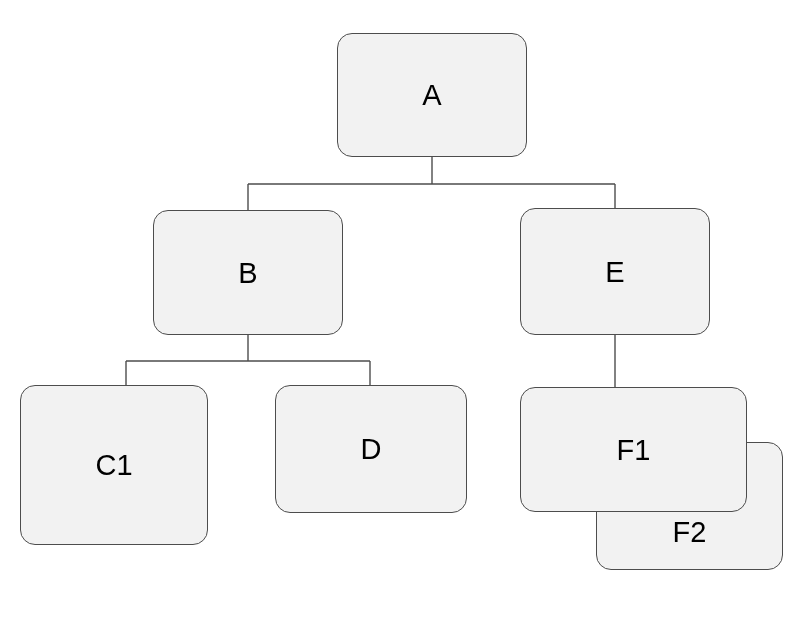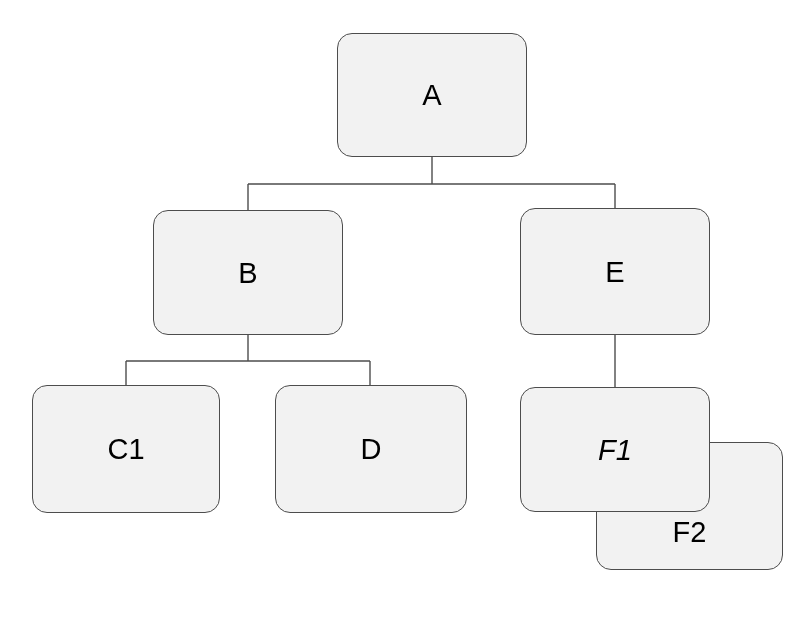--- a/index.html
+++ b/index.html
@@ -43,24 +43,24 @@
     white-space: nowrap;
   }
   
   .node.back .label {
     top: 71%;
   }
   
   .node-a  { left: 337px; top:  33px; width: 190px; height: 124px; }
   .node-b  { left: 153px; top: 210px; width: 190px; height: 125px; }
   .node-e  { left: 520px; top: 208px; width: 190px; height: 127px; }
-  .node-c1 { left:  32px; top: 385px; width: 188px; height: 128px; }
+  .node-c1 { left:  20px; top: 385px; width: 188px; height: 160px; }
   .node-c2 { left:  72px; top: 442px; width: 193px; height: 130px; }
   .node-d  { left: 275px; top: 385px; width: 192px; height: 128px; }
-  .node-f1 { left: 520px; top: 387px; width: 190px; height: 125px; font-style: italic; }
+  .node-f1 { left: 520px; top: 387px; width: 227px; height: 125px; }
   .node-f2 { left: 596px; top: 442px; width: 187px; height: 128px; }
 </style>
 </head>
 <body>
 
 <div class="canvas">
 
   <svg class="connector-layer" viewBox="0 0 811 619" xmlns="http://www.w3.org/2000/svg">
     <g stroke="#4d4d4d" stroke-width="1.4" fill="none">
       <path d="M432 157 L432 184"></path>

